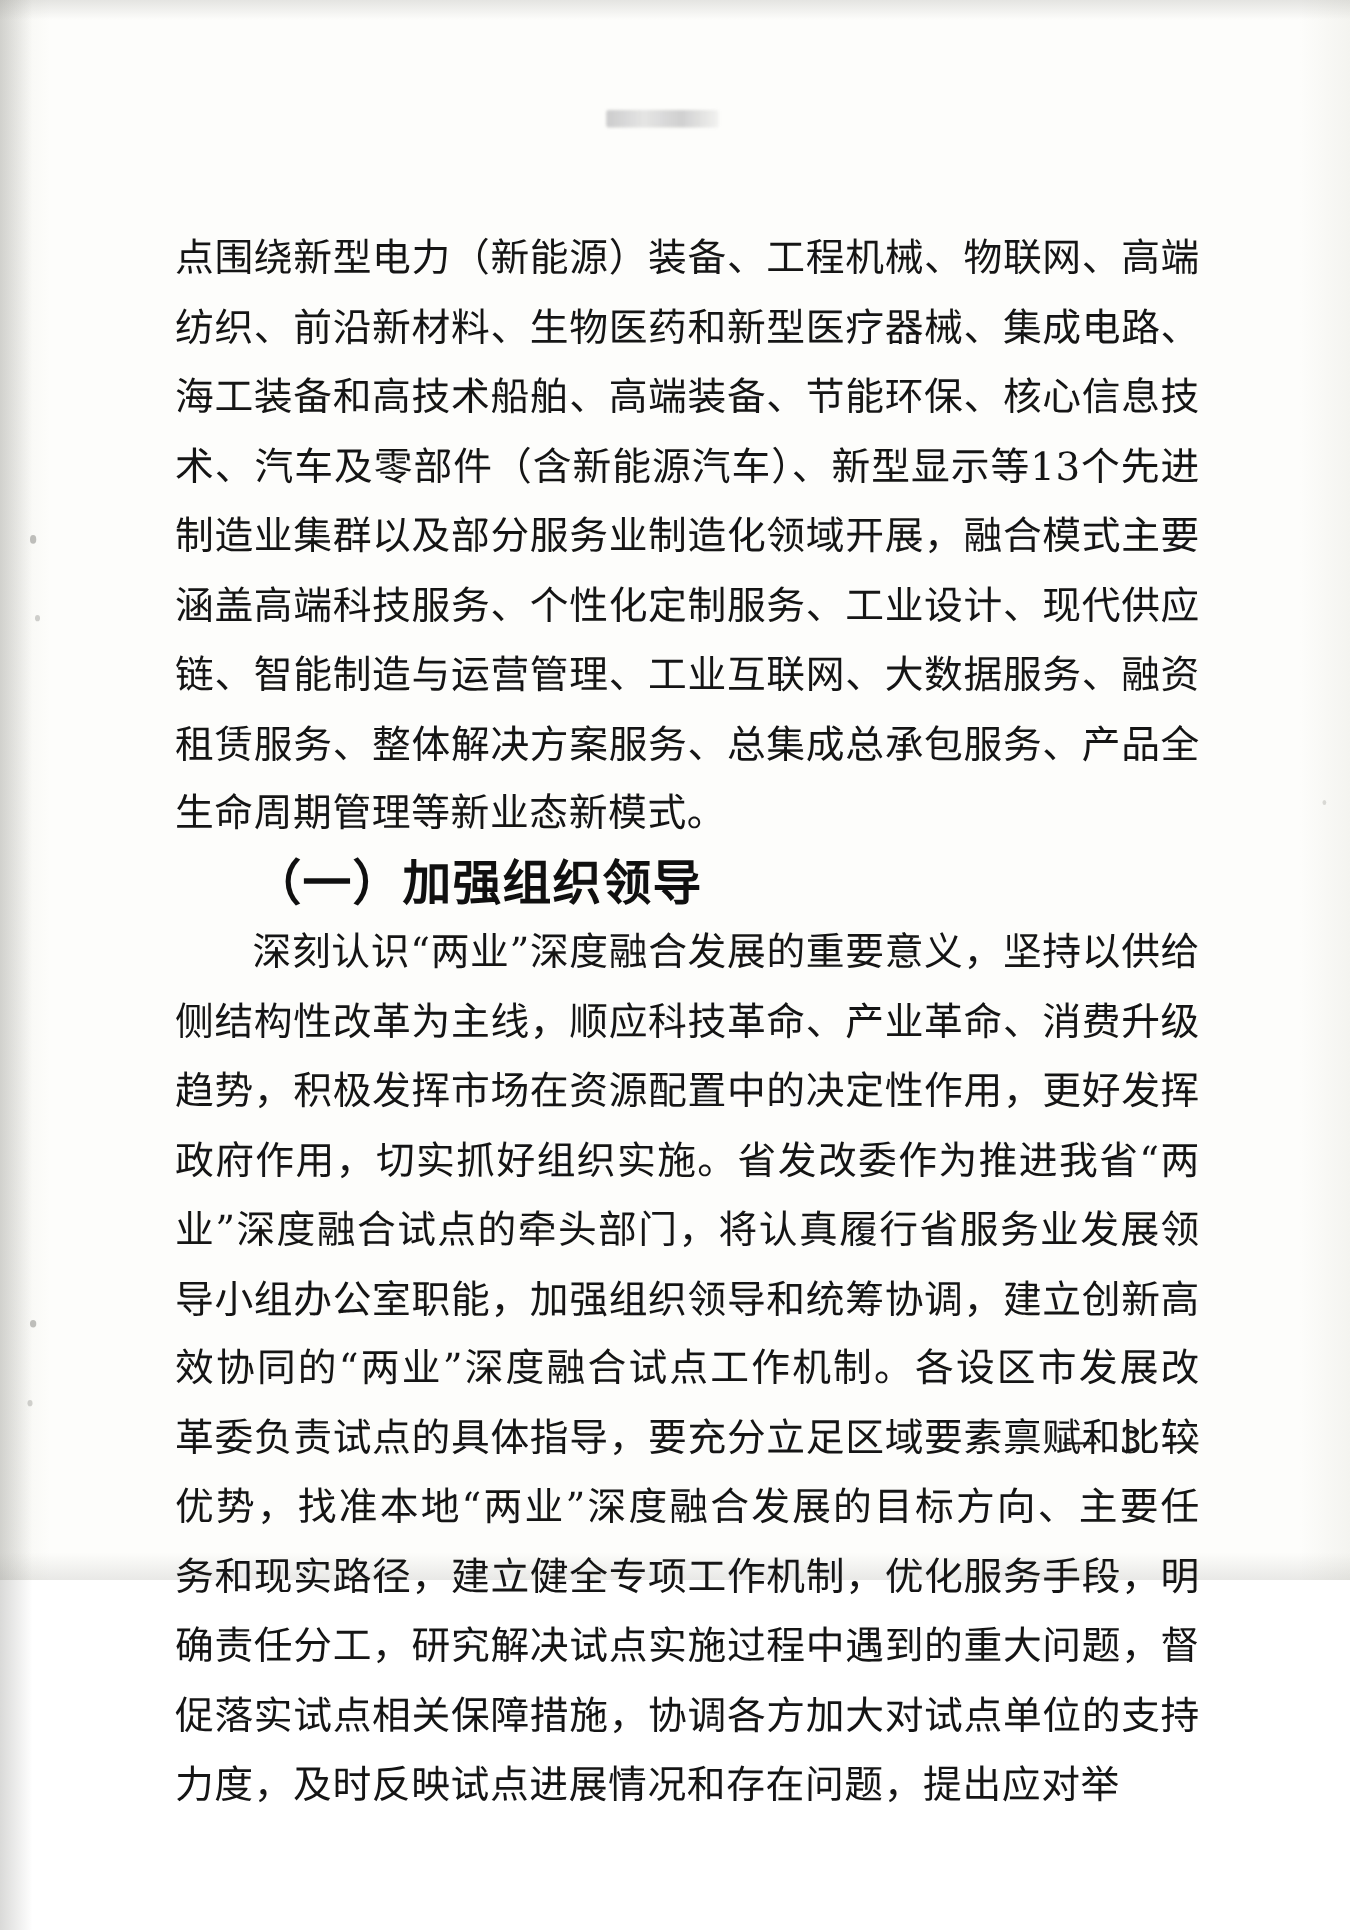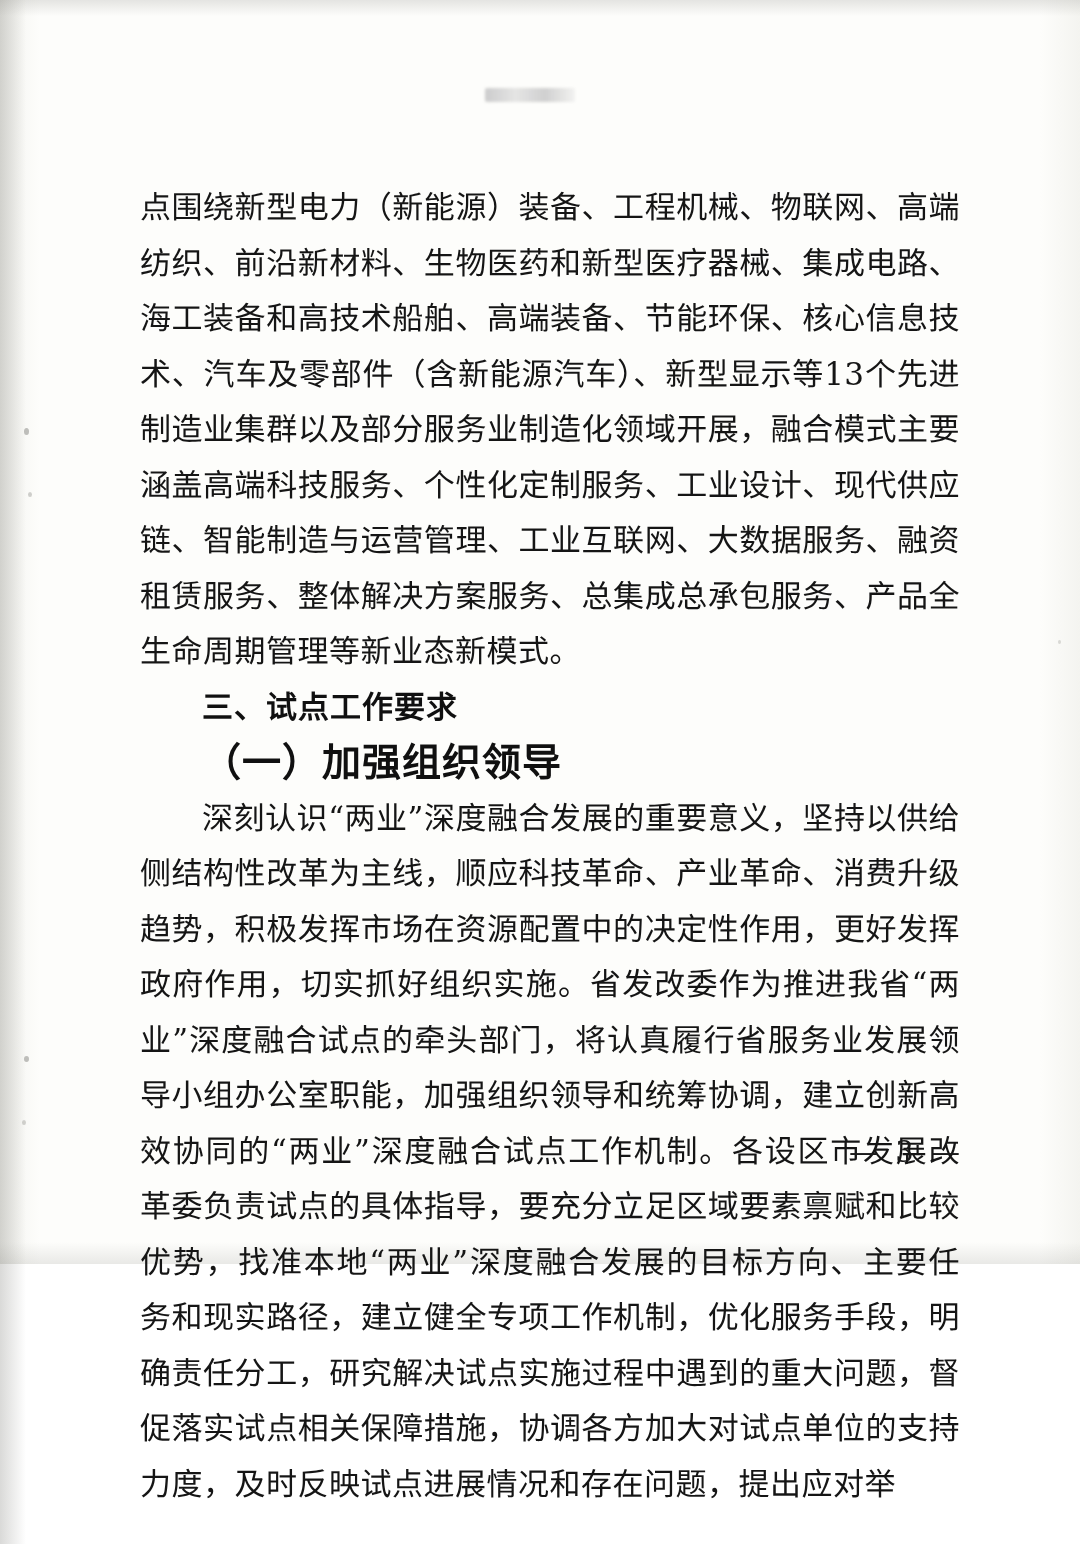--- a/index.html
+++ b/index.html
@@ -141,21 +141,20 @@
   <div class="speck s1"></div>
   <div class="speck s2"></div>
   <div class="speck s3"></div>
   <div class="speck s4"></div>
   <div class="speck s5"></div>
 
   <div class="content">
 
     <p class="para">点围绕新型电力（新能源）装备、工程机械、物联网、高端纺织、前沿新材料、生物医药和新型医疗器械、集成电路、海工装备和高技术船舶、高端装备、节能环保、核心信息技术、汽车及零部件（含新能源汽车）、新型显示等13个先进制造业集群以及部分服务业制造化领域开展，融合模式主要涵盖高端科技服务、个性化定制服务、工业设计、现代供应链、智能制造与运营管理、工业互联网、大数据服务、融资租赁服务、整体解决方案服务、总集成总承包服务、产品全生命周期管理等新业态新模式。</p>
 
-    <h2 class="heading">三、试点工作要求</h2>
 
     <h3 class="subheading">（一）加强组织领导</h3>
 
     <p class="para indent">深刻认识“两业”深度融合发展的重要意义，坚持以供给侧结构性改革为主线，顺应科技革命、产业革命、消费升级趋势，积极发挥市场在资源配置中的决定性作用，更好发挥政府作用，切实抓好组织实施。省发改委作为推进我省“两业”深度融合试点的牵头部门，将认真履行省服务业发展领导小组办公室职能，加强组织领导和统筹协调，建立创新高效协同的“两业”深度融合试点工作机制。各设区市发展改革委负责试点的具体指导，要充分立足区域要素禀赋和比较优势，找准本地“两业”深度融合发展的目标方向、主要任务和现实路径，建立健全专项工作机制，优化服务手段，明确责任分工，研究解决试点实施过程中遇到的重大问题，督促落实试点相关保障措施，协调各方加大对试点单位的支持力度，及时反映试点进展情况和存在问题，提出应对举</p>
 
   </div>
 
   <div class="page-number">— 3 —</div>
 
 </div>

